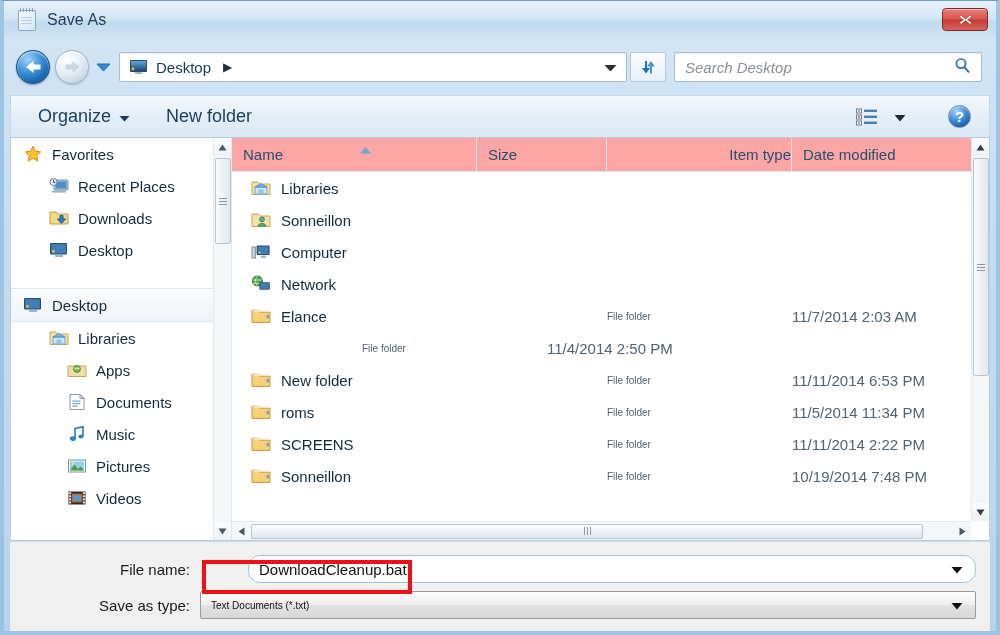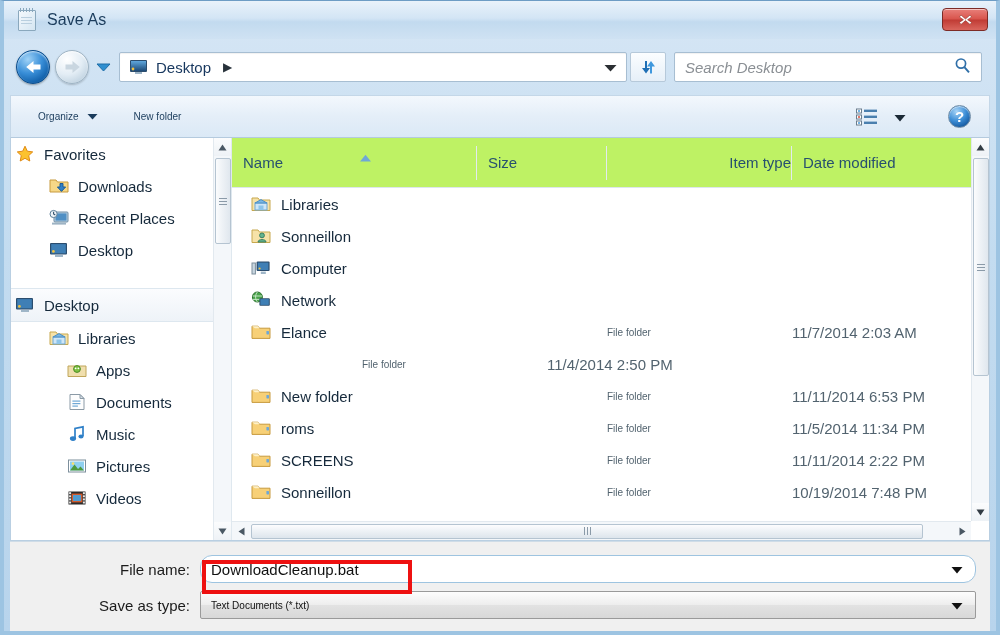--- a/index.html
+++ b/index.html
@@ -98,21 +98,21 @@
 
   
   .cmdbar {
     position: absolute; left: 6px; top: 94px; right: 6px; height: 43px;
     background: linear-gradient(to bottom, #f3f8fd 0%, #e4eef8 50%, #dbe9f6 100%);
     border: 1px solid #c4d7e8; border-bottom: 1px solid #b4cade;
     display: flex; align-items: center;
   }
   .cmd-item {
     display: flex; align-items: center; height: 32px; padding: 0 10px;
-    font-size: 10px; color: #1b3c5c;
+    font-size: 18px; color: #1b3c5c;
   }
   .cmd-item.organize { margin-left: 17px; }
   .cmd-item.newfolder { margin-left: 16px; }
   .cmd-caret { margin-left: 8px; }
   .cmd-right { margin-left: auto; display: flex; align-items: center; margin-right: 18px; }
   .viewicon { width: 22px; height: 18px; position: relative; }
   .view-drop { margin-left: 16px; }
   .helpbtn {
     margin-left: 42px; width: 23px; height: 23px; border-radius: 50%;
     background: radial-gradient(circle at 36% 26%, #a8d4f7 0%, #3d8ed6 46%, #1459a0 80%, #0c4582 100%);
@@ -126,38 +126,38 @@
   .body {
     position: absolute; left: 6px; top: 137px; right: 6px; bottom: 90px;
     background: #fff; border: 1px solid #b9cfe2; border-top: none;
     display: flex; overflow: hidden;
   }
   .sidebar {
     width: 221px; flex: none; background: #fff; position: relative;
     border-right: 1px solid #dfe8ef; overflow: hidden;
   }
   .nav-item {
-    display: flex; align-items: center; height: 32px; padding-left: 4px;
+    display: flex; align-items: center; height: 32px; padding-left: 12px;
     font-size: 15px; color: #15293b; white-space: nowrap;
   }
   .nav-item.lvl1 { padding-left: 38px; }
   .nav-item.lvl2 { padding-left: 56px; }
   .nav-item.selected {
     background: linear-gradient(to bottom, #fbfcfe 0%, #eef3f8 100%);
     border-top: 1px solid #dde7ef; border-bottom: 1px solid #dde7ef;
     height: 34px;
   }
   .nav-ico { width: 20px; height: 18px; flex: none; margin-right: 9px; position: relative; }
   .nav-gap { height: 22px; }
 
   
   .filepane { flex: 1; position: relative; overflow: hidden; background: #fff; }
   .colhead {
-    display: flex; height: 50px; align-items: center;
-    border-bottom: 1px solid #dde6ed; background: #bef264; position: relative;
+    display: flex; height: 34px; align-items: center;
+    border-bottom: 1px solid #dde6ed; background: #fca5a5; position: relative;
   }
   .col {
     font-size: 15px; color: #27506f; height: 34px;
     display: flex; align-items: center; padding-left: 11px;
     border-right: 1px solid #e3eaf0; position: relative;
   }
   .col.name { width: 245px; }
   .col.size { width: 130px; }
   .col.type { width: 185px; justify-content: flex-end; }
   .col.date { width: 170px; border-right: none; }
@@ -215,21 +215,21 @@
     border: 1px solid #b5c4d1; border-radius: 2px;
     display: flex; align-items: center; justify-content: center;
   }
 
   
   .footer {
     position: absolute; left: 6px; right: 6px; bottom: 0; height: 90px;
     background: #f0f0f0; border-top: 1px solid #cfdce7;
   }
   .frow { position: absolute; left: 0; right: 0; height: 30px; display: flex; align-items: center; }
-  .frow.name { top: 12px; }
+  .frow.name { top: 12px; gap: 48px; }
   .frow.type { top: 48px; }
   .flabel {
     width: 190px; text-align: right; padding-right: 10px;
     font-size: 15px; color: #1b1b1b; flex: none;
   }
   .fname-field {
     flex: 1; margin-right: 14px; height: 28px; background: #fff;
     border: 1px solid #9ec4e0; border-radius: 12px;
     display: flex; align-items: center;
   }
@@ -369,34 +369,34 @@
     <div class="sidebar">
       <div id="nav-list">
           <div class="nav-item lvl0">
             <span class="nav-ico"><svg width="20" height="18" viewBox="0 0 20 18">
                 <path d="M10 1.2 L12.3 6.2 L17.7 6.9 L13.7 10.6 L14.8 16 L10 13.3 L5.2 16 L6.3 10.6 L2.3 6.9 L7.7 6.2 Z" fill="#fcc22e" stroke="#e08a14" stroke-width="1"></path>
               </svg></span>
             <span>Favorites</span>
           </div>
           <div class="nav-item lvl1">
             <span class="nav-ico"><svg width="20" height="18" viewBox="0 0 20 18">
-                <path d="M1 3 L7 3 L8.5 5 L19 5 L19 15 L1 15 Z" fill="#f6d887" stroke="#c79a3e"></path>
-                <path d="M11 6.5 L14 6.5 L14 10 L16.6 10 L12.5 14.4 L8.4 10 L11 10 Z" fill="#2f80c8" stroke="#1d5c96"></path>
-              </svg></span>
-            <span>Downloads</span>
-          </div>
-          <div class="nav-item lvl1">
-            <span class="nav-ico"><svg width="20" height="18" viewBox="0 0 20 18">
                 <rect x="5" y="3" width="14" height="10" rx="1" fill="#b8cfe0" stroke="#6e8da5"></rect>
                 <rect x="6.5" y="4.4" width="11" height="7.2" fill="#4f8fc4"></rect>
                 <circle cx="4.6" cy="5" r="3.6" fill="#eef3f7" stroke="#5d7f99"></circle>
                 <path d="M4.6 2.8 L4.6 5 L6.3 5.9" stroke="#31506b" stroke-width="1.1" fill="none"></path>
                 <rect x="3" y="13.6" width="14" height="2" fill="#9db3c4"></rect>
               </svg></span>
             <span>Recent Places</span>
+          </div>
+          <div class="nav-item lvl1">
+            <span class="nav-ico"><svg width="20" height="18" viewBox="0 0 20 18">
+                <path d="M1 3 L7 3 L8.5 5 L19 5 L19 15 L1 15 Z" fill="#f6d887" stroke="#c79a3e"></path>
+                <path d="M11 6.5 L14 6.5 L14 10 L16.6 10 L12.5 14.4 L8.4 10 L11 10 Z" fill="#2f80c8" stroke="#1d5c96"></path>
+              </svg></span>
+            <span>Downloads</span>
           </div>
           <div class="nav-item lvl1">
             <span class="nav-ico"><svg width="20" height="18" viewBox="0 0 20 18">
                 <rect x="1" y="2" width="17" height="11.5" rx="1" fill="#2b4d6e"></rect>
                 <rect x="2.2" y="3.1" width="14.6" height="9.3" fill="#3f7fb5"></rect>
                 <circle cx="4.4" cy="10.4" r="1.4" fill="#f2c23e"></circle>
                 <rect x="6" y="14" width="8" height="2" fill="#9fb6c8"></rect>
               </svg></span>
             <span>Desktop</span>
           </div>

